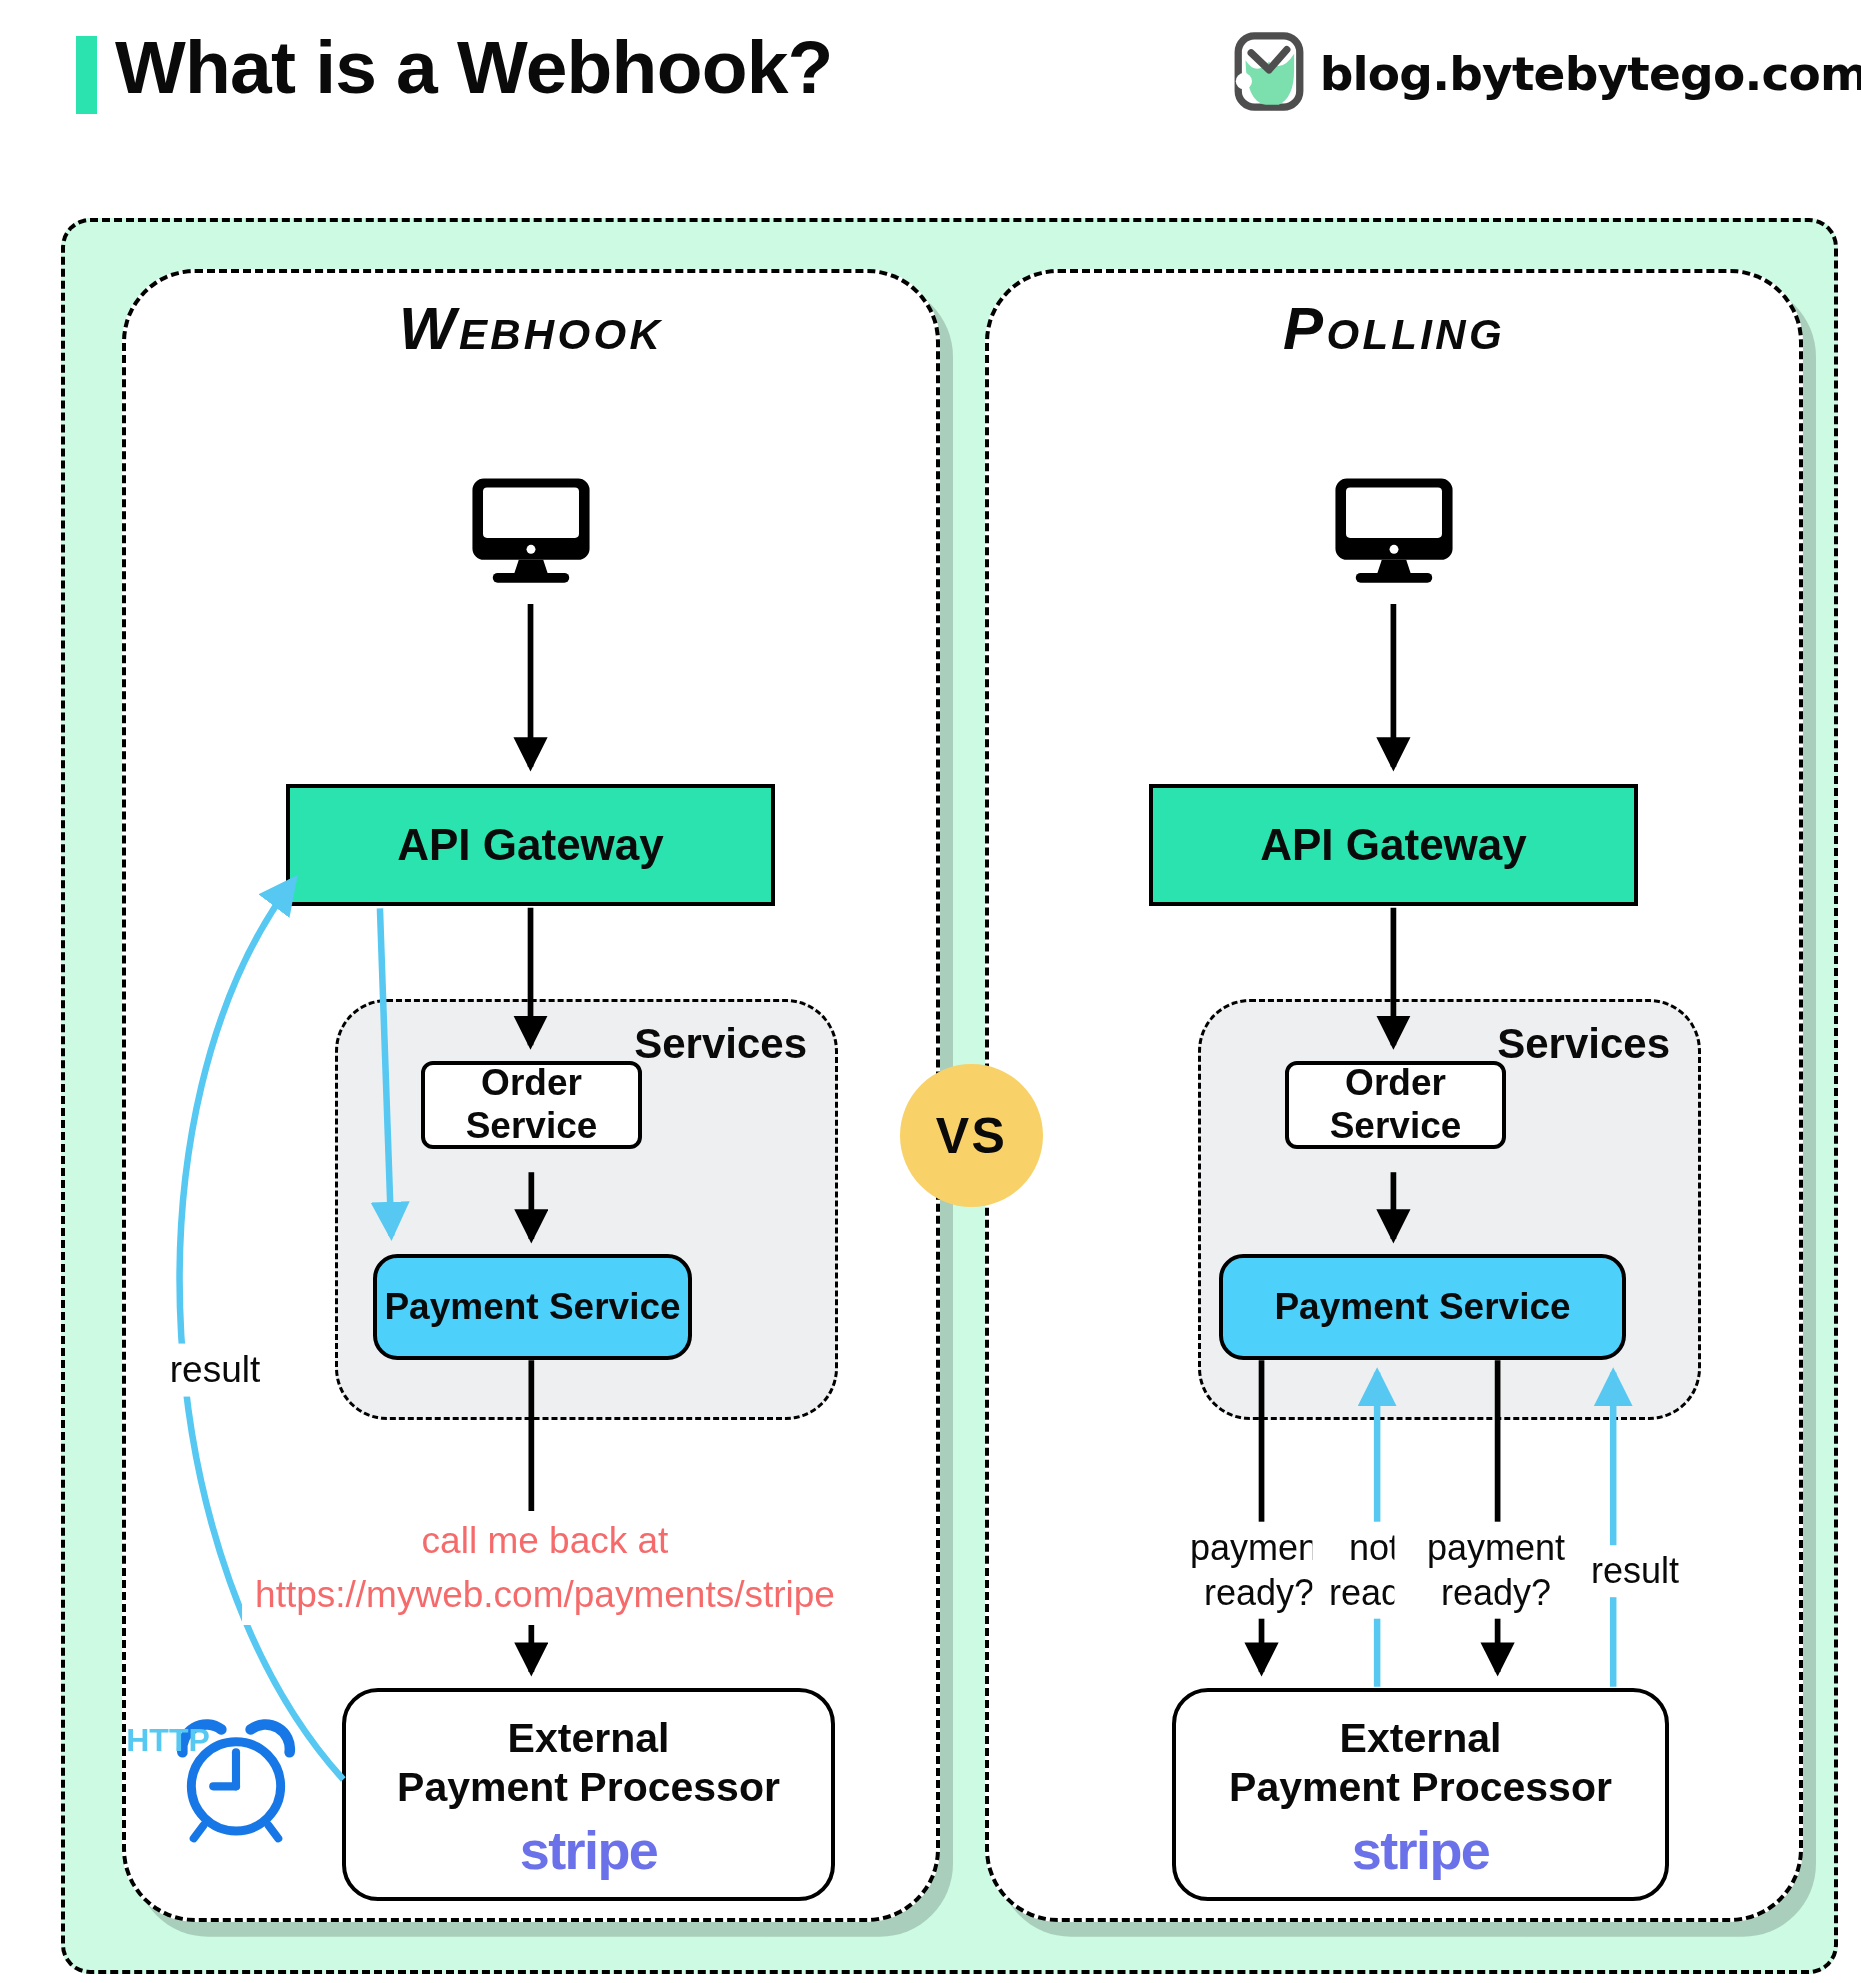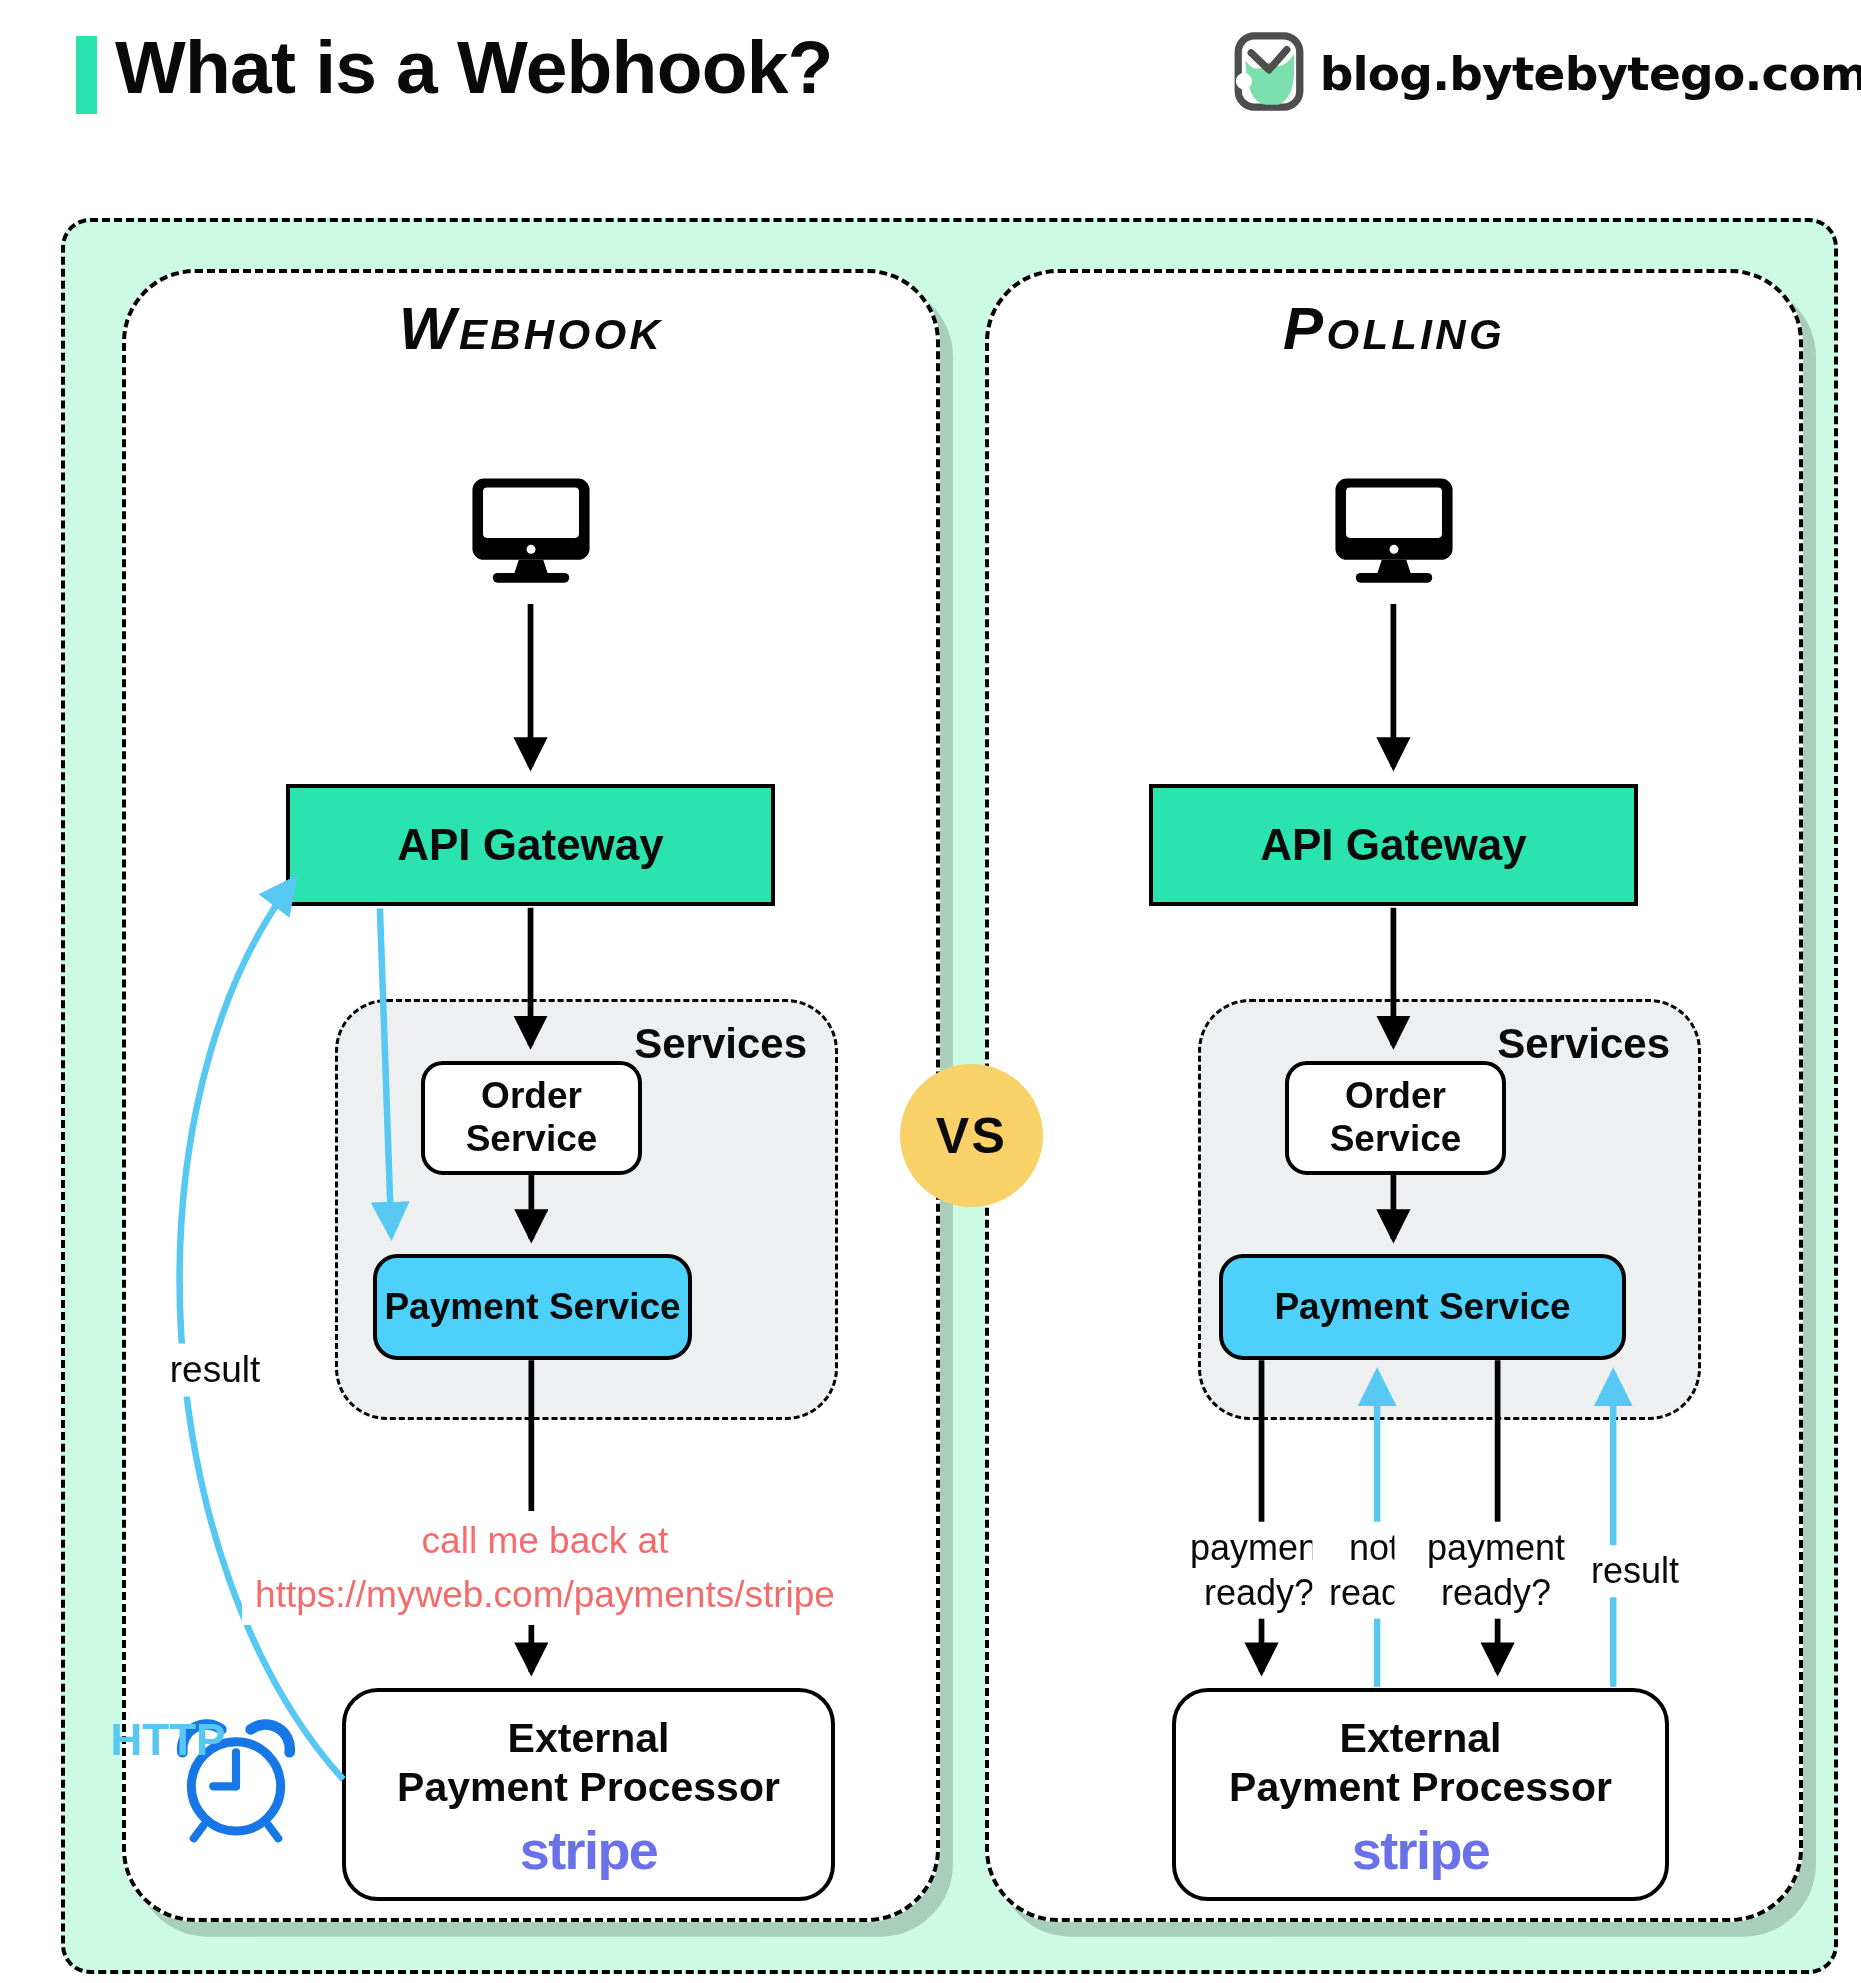--- a/index.html
+++ b/index.html
@@ -29,40 +29,40 @@
   
   .node{display:flex;align-items:center;justify-content:center;text-align:center;
         box-sizing:border-box;font-weight:bold;}
   .gateway{width:489px;height:122px;background:#2be3ae;border:4.1px solid #000;font-size:44px;}
   .gw-left{left:270px;top:784px;} .gw-right{left:1133px;top:784px;}
 
   .services{width:503px;height:421px;background:#eeeff0;border:3.3px dashed #000;border-radius:52px;box-sizing:border-box;}
   .sv-left{left:319px;top:999px;} .sv-right{left:1182px;top:999px;}
   .services-label{position:absolute;top:18px;right:28px;font-size:42px;font-weight:bold;}
 
-  .order{width:221px;height:114px;background:#fff;border:4.1px solid #000;border-radius:22px;
+  .order{width:221px;height:88px;background:#fff;border:4.1px solid #000;border-radius:12px;
          font-size:37px;line-height:1.15;}
   .or-left{left:405px;top:1061px;} .or-right{left:1269px;top:1061px;}
 
   .payment{height:106px;background:#4dd0fa;border:4.1px solid #000;border-radius:24.4px;
            font-size:37px;white-space:nowrap;}
   .pay-left{left:357px;top:1254px;width:319px;} .pay-right{left:1203px;top:1254px;width:407px;}
 
   .external{height:213px;background:#fff;border:4.1px solid #000;border-radius:36px;
             flex-direction:column;font-size:41px;line-height:1.18;padding-top:8px;}
   .ex-left{left:326px;top:1688px;width:493px;} .ex-right{left:1156px;top:1688px;width:497px;}
   .stripe{font-size:54px;font-weight:bold;color:#6b71e8;letter-spacing:-1.6px;margin-top:8.1px;}
 
   
   .lbl{position:absolute;transform:translate(-50%,-50%);background:#fff;text-align:center;
        font-size:36px;line-height:1.25;padding:3.3px 8.1px;white-space:normal;}
   .callback{left:529px;top:1511px;transform:translateX(-50%);color:#f56b6b;font-size:37px;
             line-height:1.45;white-space:nowrap;background:#fff;padding:3.3px 13px;}
   .result-l{left:199px;top:1370px;font-size:37px;}
-  .http-l{left:152px;top:1740px;color:#56c8f2;font-size:44px;font-weight:bold;background:transparent;}
+  .http-l{left:152px;top:1740px;color:#56c8f2;font-size:32px;font-weight:bold;background:transparent;}
   .flow1{left:1243px;top:1570px;width:187px;}
   .flow2{left:1358px;top:1570px;width:107px;}
   .flow3{left:1480px;top:1570px;width:187px;}
   .flow4{left:1619px;top:1571px;white-space:nowrap;}
 
   
   .vs{left:884px;top:1064px;width:143px;height:143px;border-radius:50%;background:#f8d169;
       display:flex;align-items:center;justify-content:center;font-size:50px;font-weight:600;
       letter-spacing:2.4px;}
 

